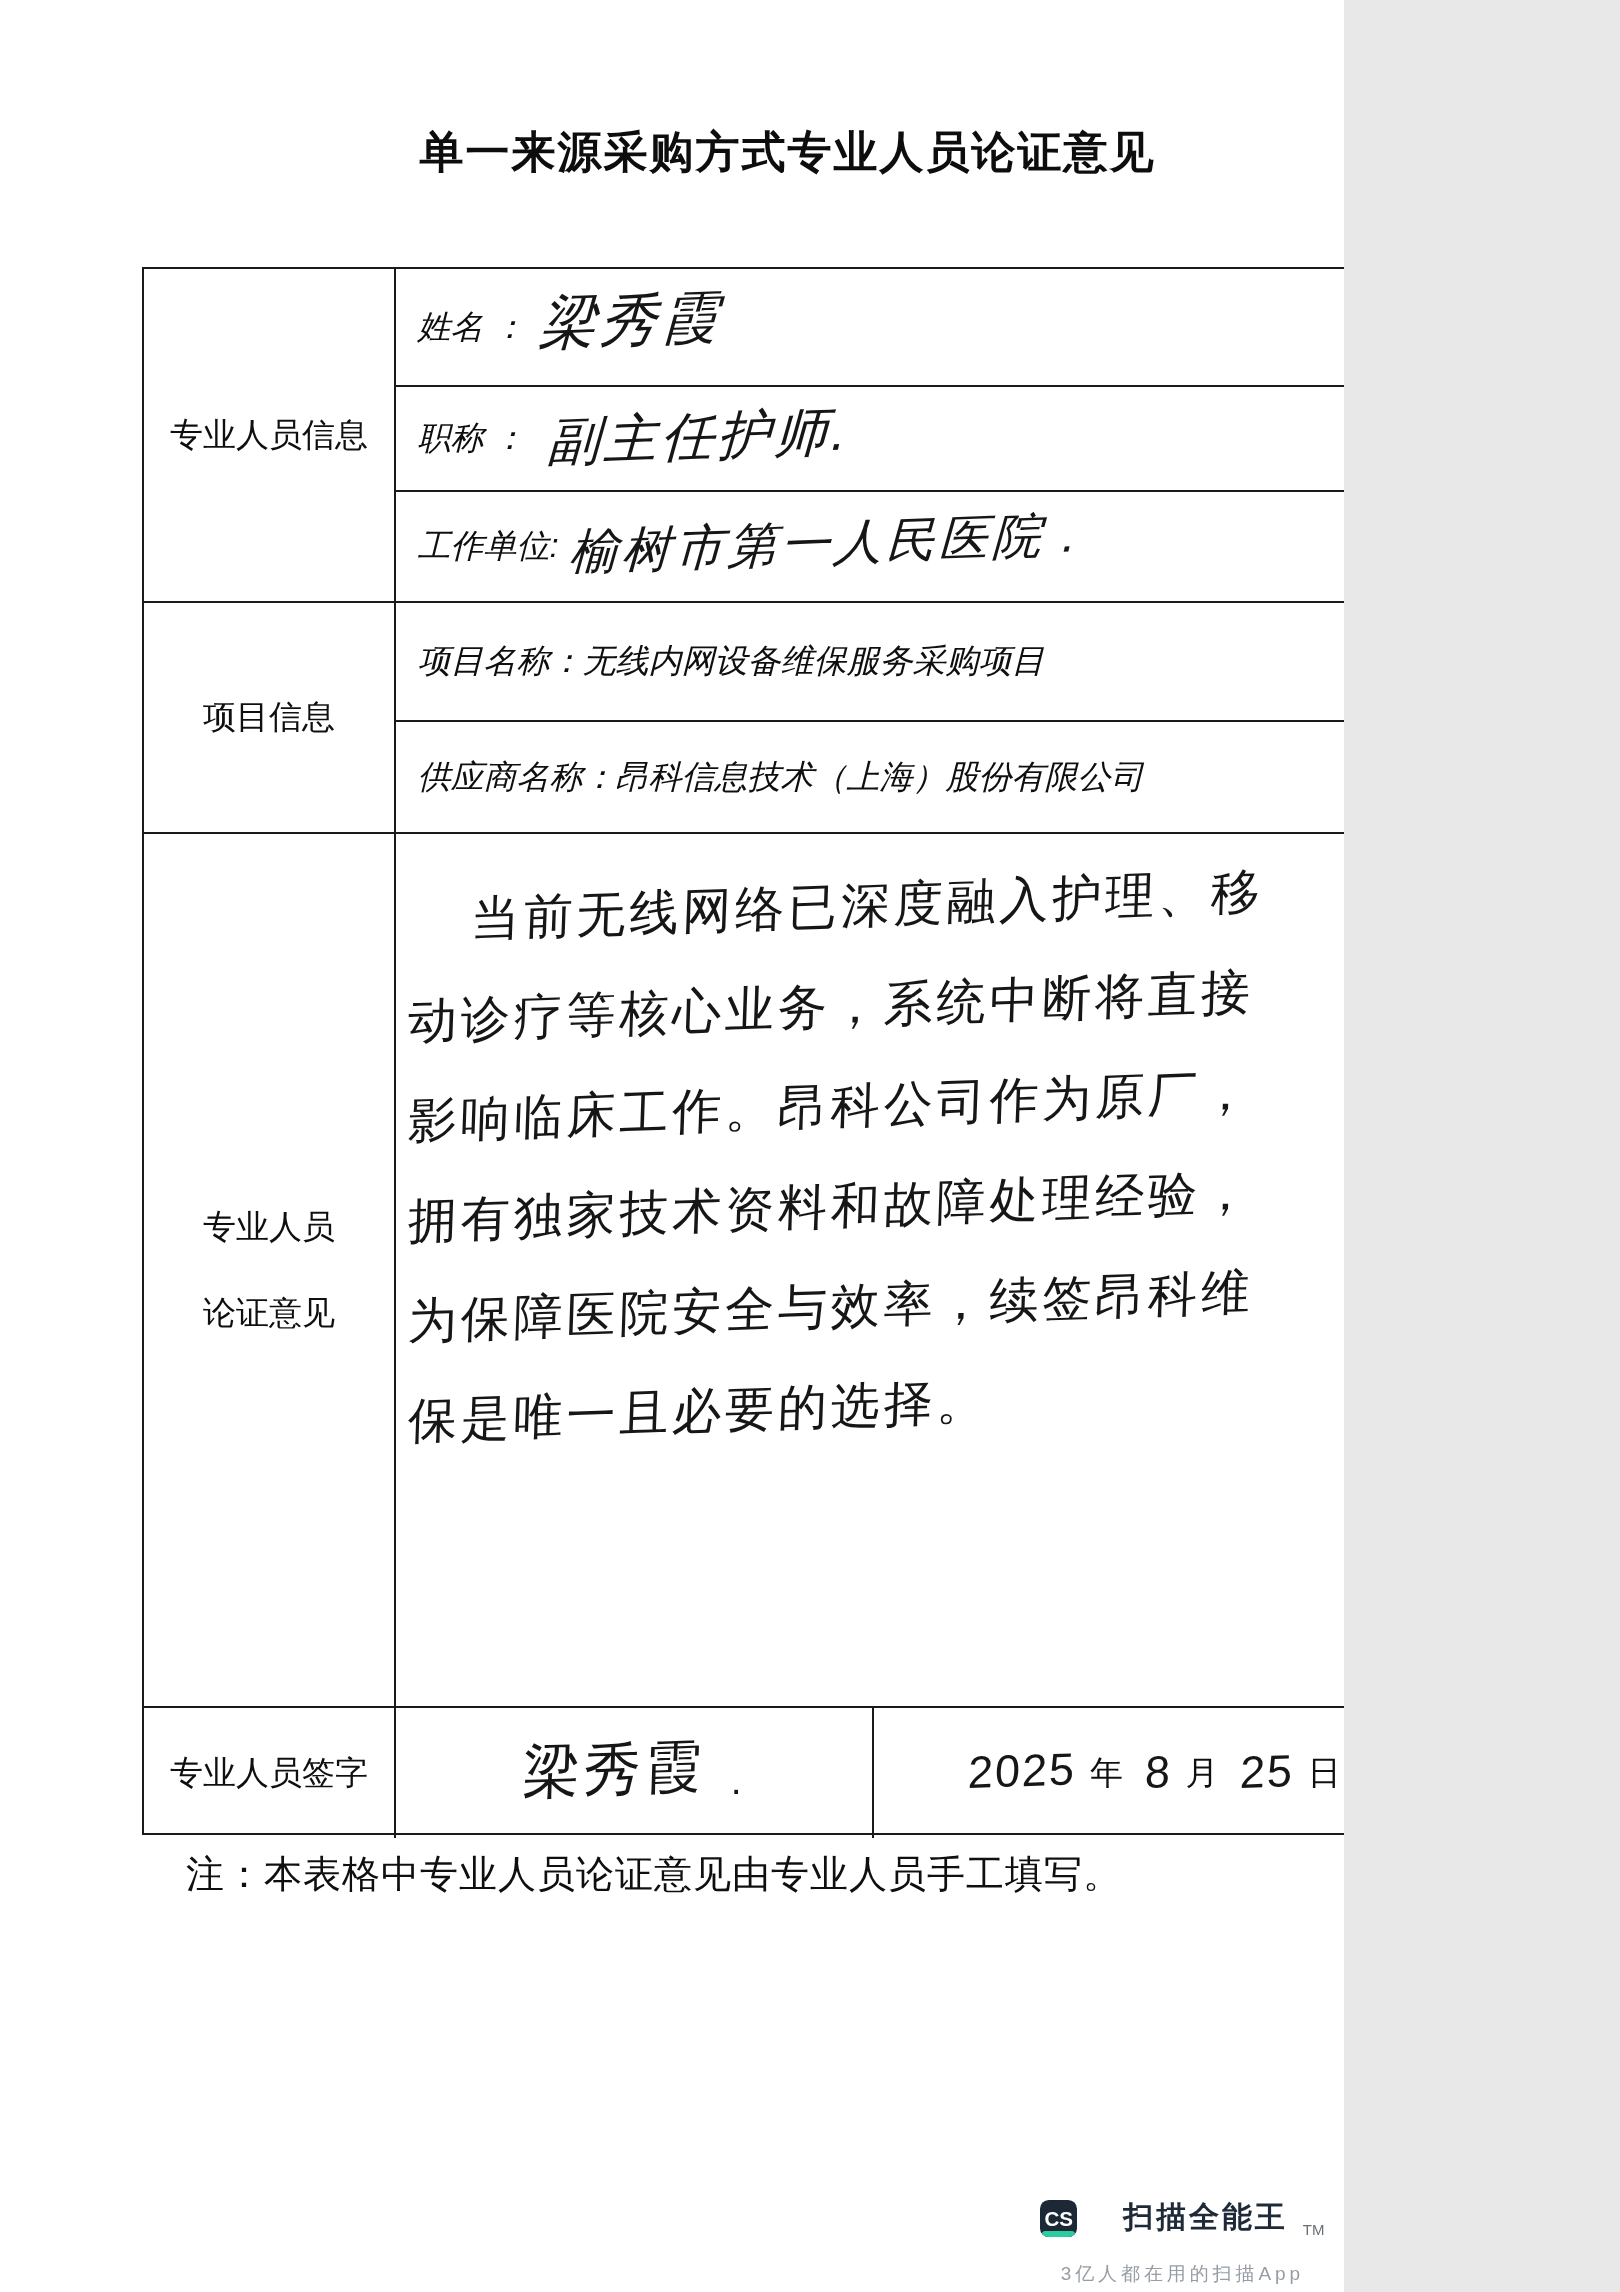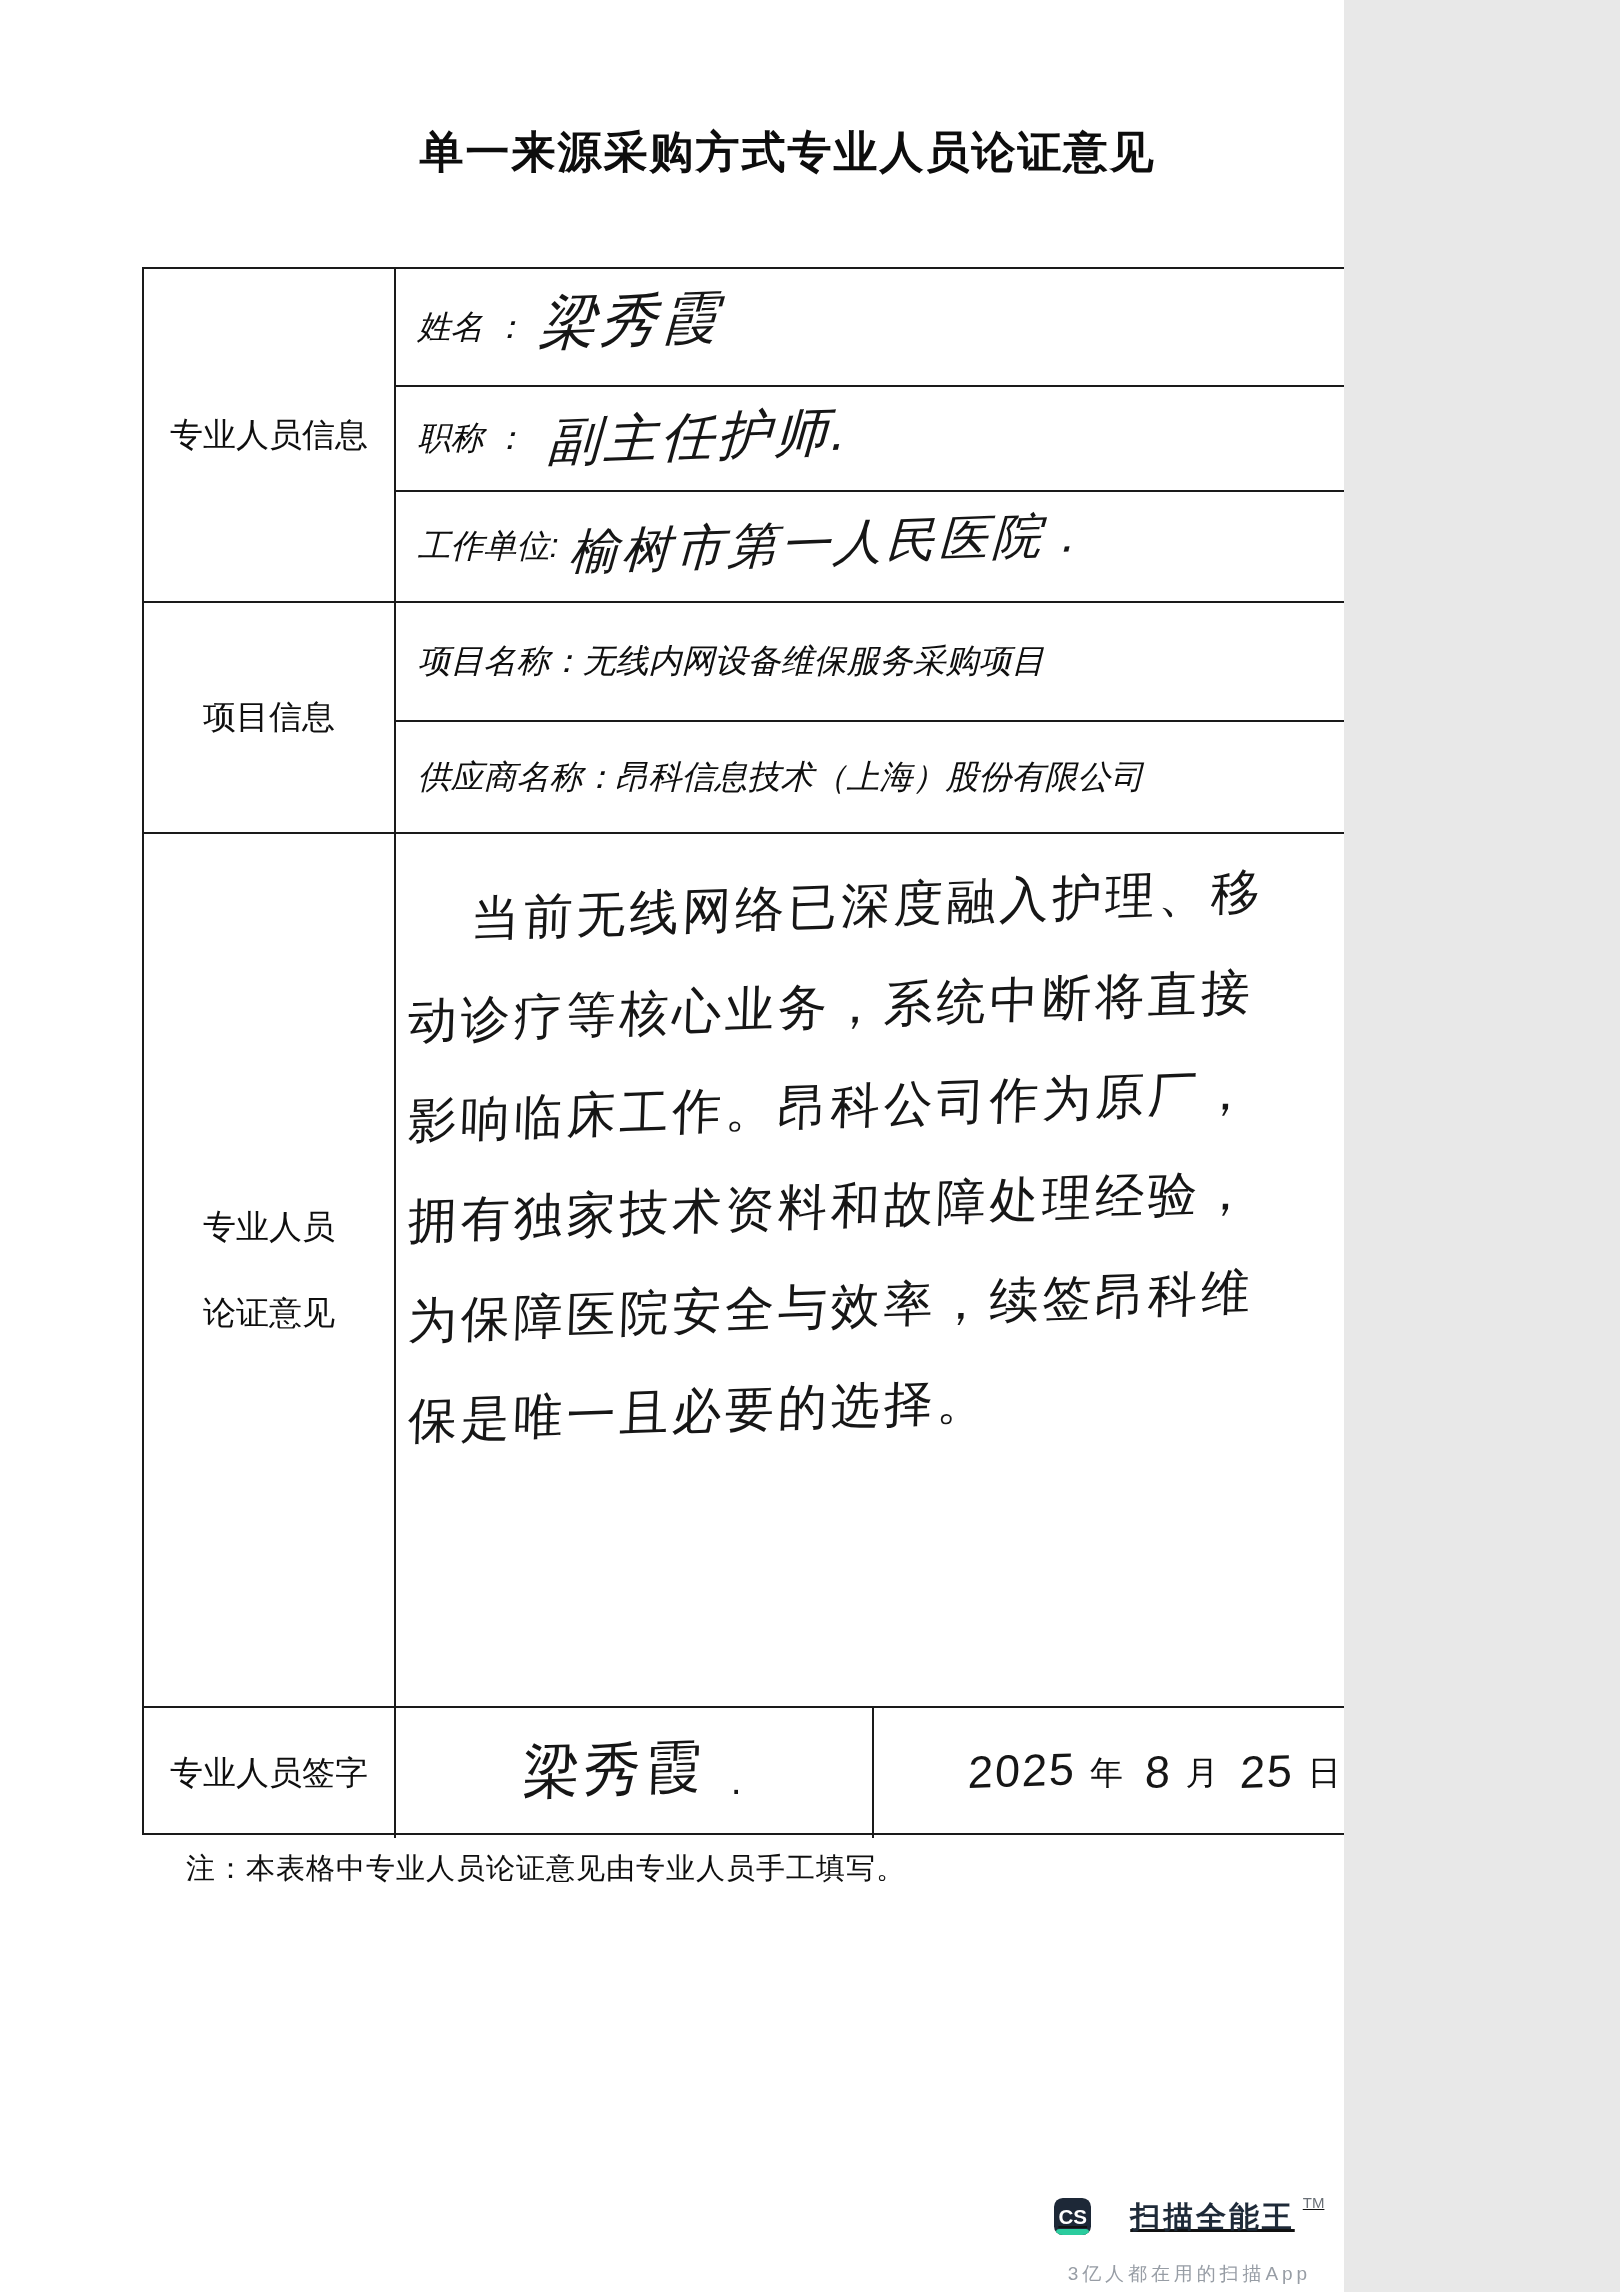--- a/index.html
+++ b/index.html
@@ -58,28 +58,28 @@
   .op-line{height:100px;line-height:100px;font-size:49px;}
   .op-line.first{text-indent:63px;}
   .hand-sig{font-size:57px;}
   .sig-dot{font-size:39px;margin-left:25.5px;transform:translateY(7.8px);}
   .hand-date{font-size:45px;letter-spacing:2px;}
   .date-unit{font-size:33px;color:#0f0f0f;margin:0 21.6px 0 13.7px;}
   .date-unit.last{margin-right:0;}
   
   .note{
     position:absolute;left:186px;top:1849px;
-    font-size:29px;color:#0f0f0f;letter-spacing:1px;
+    font-size:38px;color:#0f0f0f;letter-spacing:1px;
   }
   
   .cs-footer{
     position:absolute;right:19.6px;top:2196px;
     display:flex;flex-direction:column;align-items:center;
   }
-  .cs-row{display:flex;align-items:flex-start;gap:6px;text-decoration:underline;}
+  .cs-row{display:flex;align-items:flex-end;gap:13px;}
   .cs-badge{
     position:relative;width:37px;height:37px;margin-top:2px;
     background:#1d2837;border-radius:8.8px;
     display:flex;align-items:center;justify-content:center;
     color:#fff;font-weight:700;font-size:20.6px;letter-spacing:0;
     overflow:hidden;flex:0 0 auto;
   }
   .cs-badge-accent{
     position:absolute;bottom:0;left:2px;right:2px;height:5.9px;
     background:#2bcc9e;border-radius:7.8px 7.8px 6.9px 6.9px;

